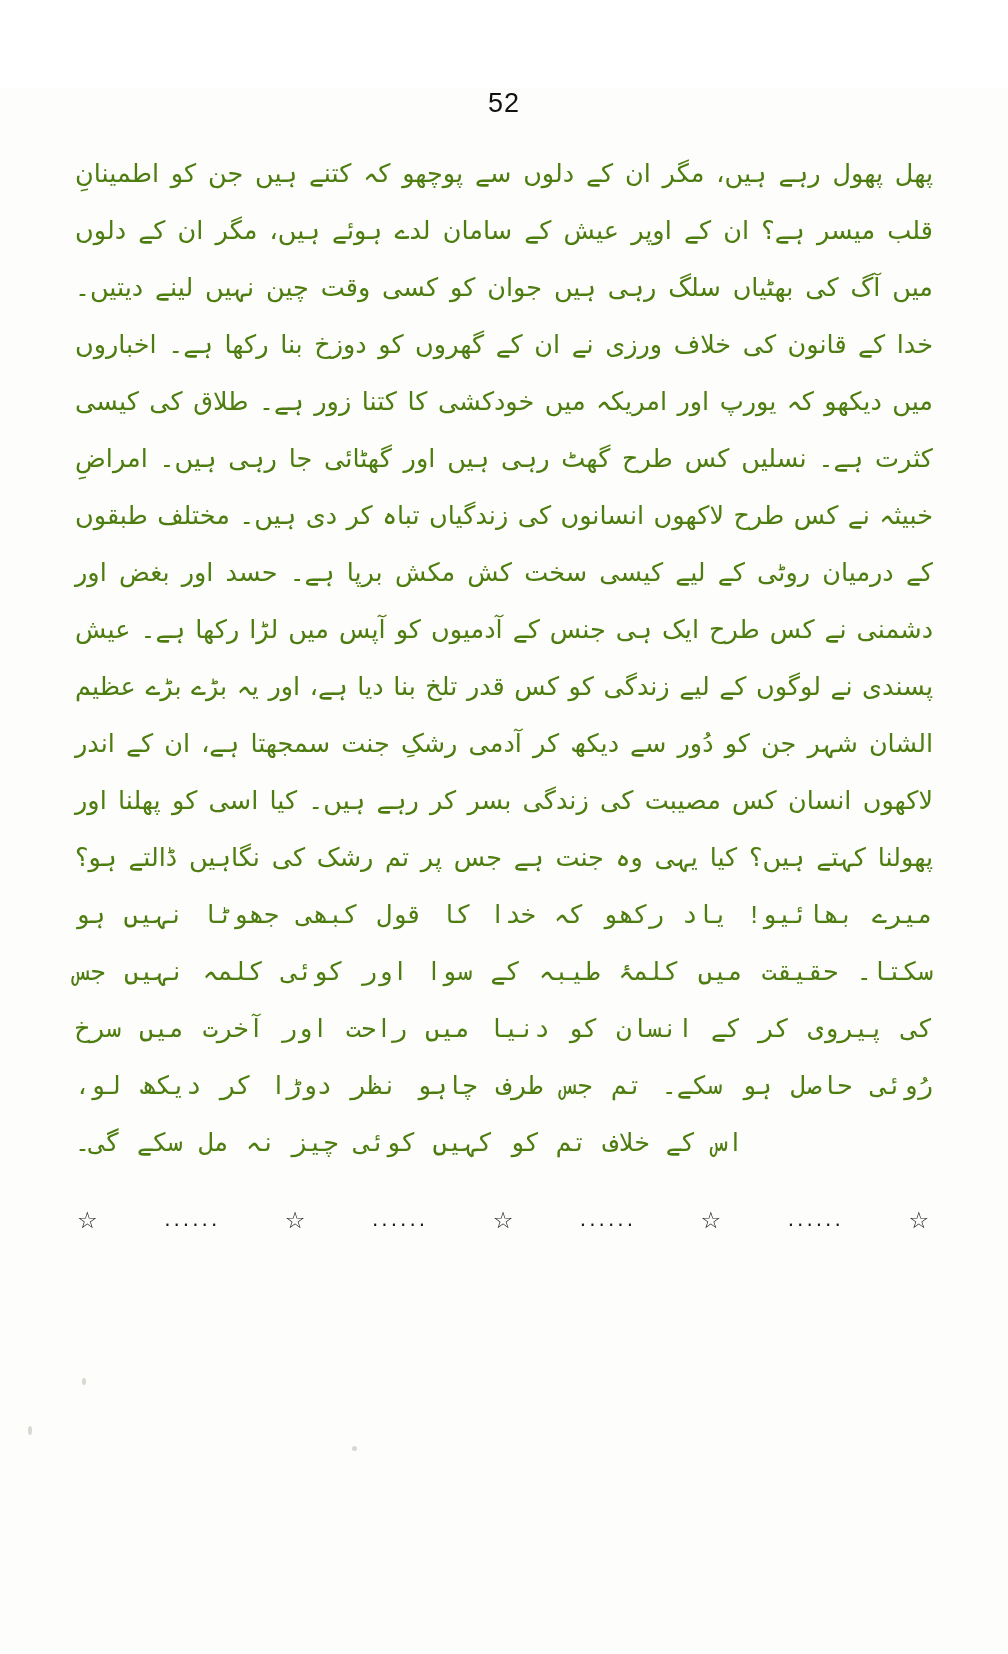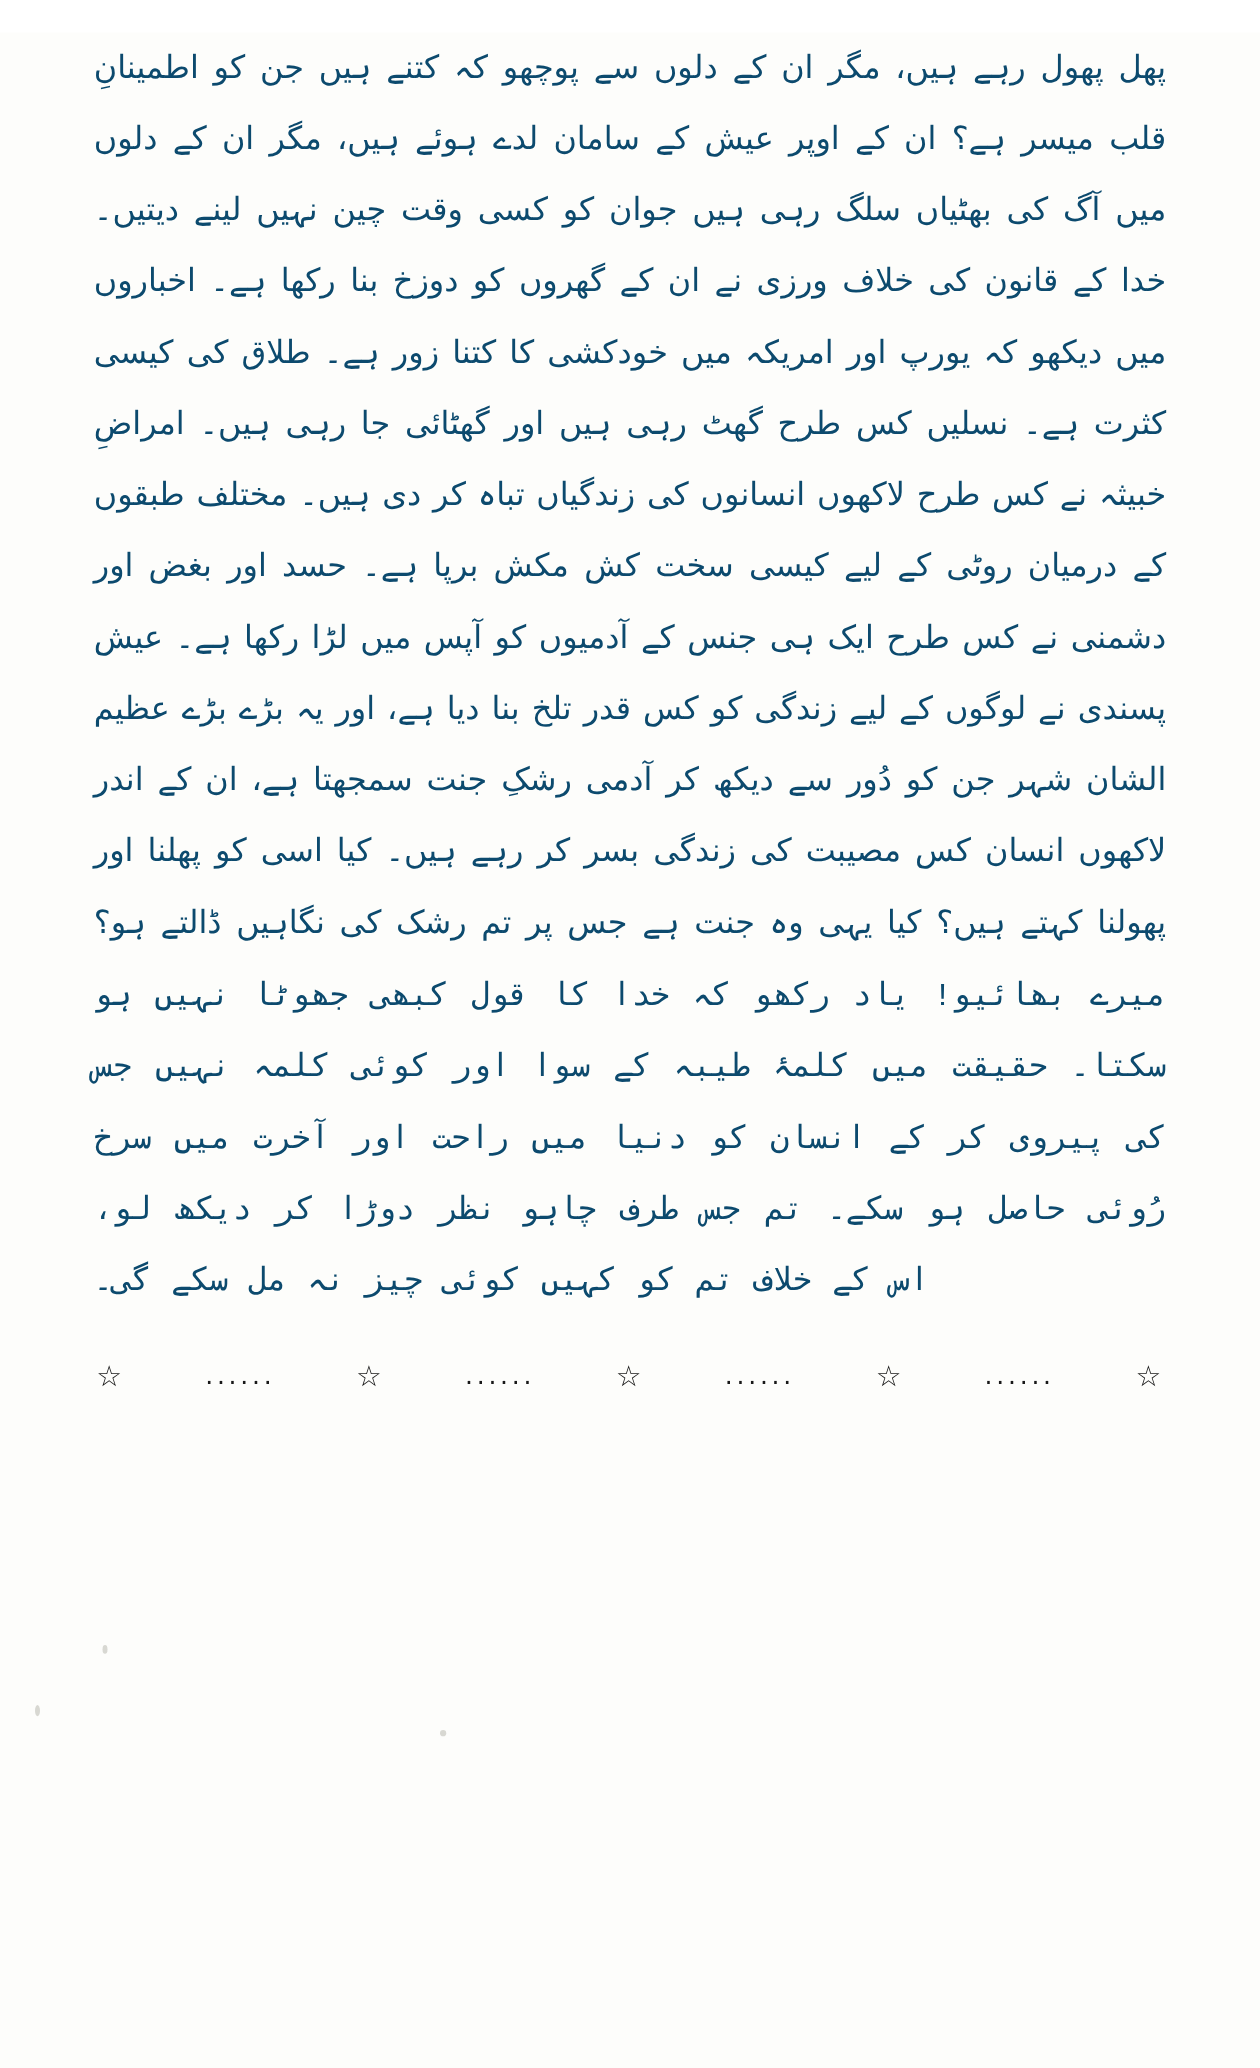--- a/index.html
+++ b/index.html
@@ -36,21 +36,21 @@
     margin: 26px auto 0 auto;
     width: 858px;
     direction: rtl;
     text-align: justify;
     text-align-last: justify;
   }
   .para {
     font-family: "DejaVu Sans", "Liberation Serif", serif;
     font-size: 25.5px;
     line-height: 57px;
-    color: #0c4a6e;
+    color: #4d7c0f;
     direction: rtl;
     unicode-bidi: embed;
     text-align: justify;
     text-align-last: justify;
     margin: 0 0 2px 0;
     word-spacing: 1px;
   }
   .para.last {
     text-align-last: left;
   }
@@ -88,20 +88,21 @@
   }
   .speck.s1 { left: 82px; top: 1290px; width: 4px; height: 7px; }
   .speck.s2 { left: 28px; top: 1338px; width: 4px; height: 9px; }
   .speck.s3 { left: 352px; top: 1358px; width: 5px; height: 5px; }
 </style>
 </head>
 <body>
 
 <div class="page">
 
+  <div class="page-number">52</div>
 
   <div class="body-block">
 
     <p class="para">پھل پھول رہے ہیں، مگر ان کے دلوں سے پوچھو کہ کتنے ہیں جن کو اطمینانِ قلب میسر ہے؟ ان کے اوپر عیش کے سامان لدے ہوئے ہیں، مگر ان کے دلوں میں آگ کی بھٹیاں سلگ رہی ہیں جوان کو کسی وقت چین نہیں لینے دیتیں۔ خدا کے قانون کی خلاف ورزی نے ان کے گھروں کو دوزخ بنا رکھا ہے۔ اخباروں میں دیکھو کہ یورپ اور امریکہ میں خودکشی کا کتنا زور ہے۔ طلاق کی کیسی کثرت ہے۔ نسلیں کس طرح گھٹ رہی ہیں اور گھٹائی جا رہی ہیں۔ امراضِ خبیثہ نے کس طرح لاکھوں انسانوں کی زندگیاں تباہ کر دی ہیں۔ مختلف طبقوں کے درمیان روٹی کے لیے کیسی سخت کش مکش برپا ہے۔ حسد اور بغض اور دشمنی نے کس طرح ایک ہی جنس کے آدمیوں کو آپس میں لڑا رکھا ہے۔ عیش پسندی نے لوگوں کے لیے زندگی کو کس قدر تلخ بنا دیا ہے، اور یہ بڑے بڑے عظیم الشان شہر جن کو دُور سے دیکھ کر آدمی رشکِ جنت سمجھتا ہے، ان کے اندر لاکھوں انسان کس مصیبت کی زندگی بسر کر رہے ہیں۔ کیا اسی کو پھلنا اور پھولنا کہتے ہیں؟ کیا یہی وہ جنت ہے جس پر تم رشک کی نگاہیں ڈالتے ہو؟</p>
 
     <p class="para last indent">میرے بھائیو! یاد رکھو کہ خدا کا قول کبھی جھوٹا نہیں ہو سکتا۔ حقیقت میں کلمۂ طیبہ کے سوا اور کوئی کلمہ نہیں جس کی پیروی کر کے انسان کو دنیا میں راحت اور آخرت میں سرخ رُوئی حاصل ہو سکے۔ تم جس طرف چاہو نظر دوڑا کر دیکھ لو، اس کے خلاف تم کو کہیں کوئی چیز نہ مل سکے گی۔</p>
 
     <div class="divider">
       <span class="star">☆</span>
       <span class="dots">......</span>

